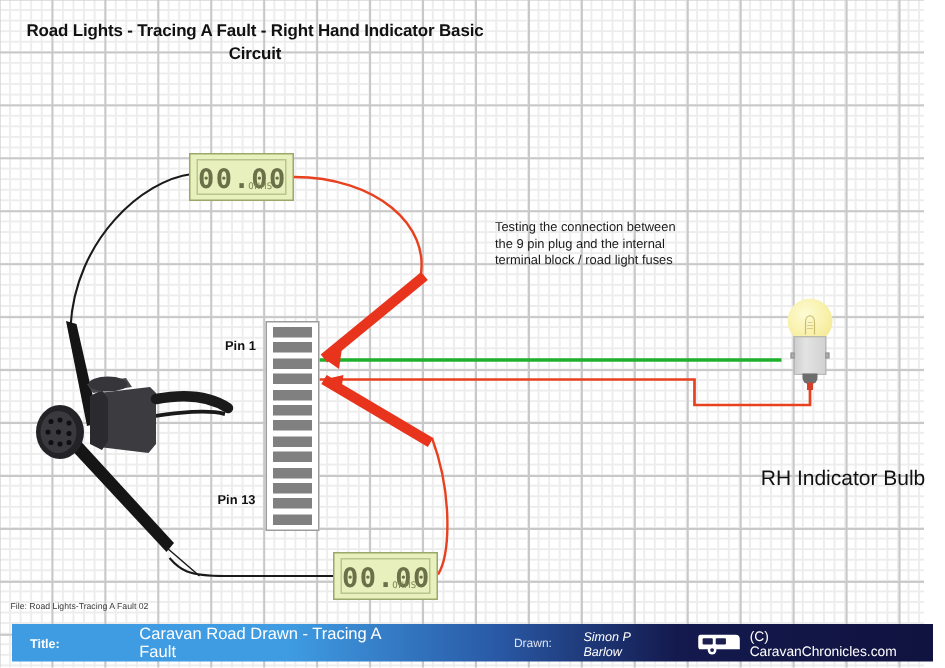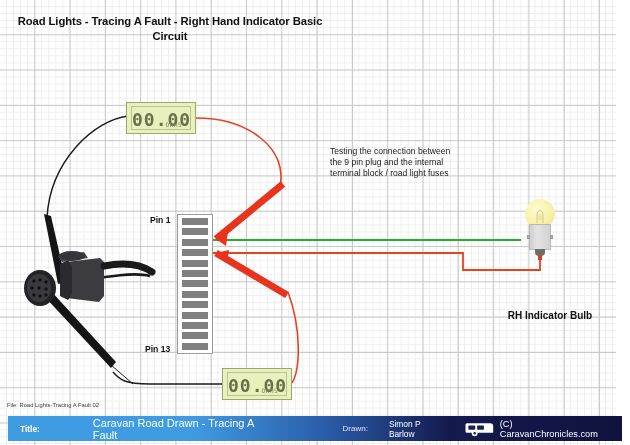--- a/index.html
+++ b/index.html
@@ -57,32 +57,33 @@
     line-height: 11.2px;
   }
   
   .pin-label {
     position: absolute;
     font-size: 8.6px;
     font-weight: bold;
     color: #111111;
     white-space: nowrap;
   }
-  #pin-label-top { left: 150px; top: 215px; }
-  #pin-label-bottom { left: 145px; top: 344px; }
+  #pin-label-top { left: 150px; top: 225px; }
+  #pin-label-bottom { left: 145px; top: 328px; }
   
   #bulb-caption {
     position: absolute;
     left: 495px;
     top: 310px;
     width: 110px;
     text-align: center;
-    font-size: 10px;
-    font-weight: bold;
+    font-size: 14px;
+    font-weight: normal;
     color: #111111;
+    padding-left: 12px;
   }
   
   .meter {
     position: absolute;
     background: #e8f0bd;
     border: 1px solid #9aa86a;
     box-sizing: border-box;
   }
   .meter-inner {
     position: absolute;
@@ -216,20 +217,21 @@
     align-items: center;
     margin-right: 12px;
   }
   #footer-drawn-label {
     font-size: 8px;
     color: #dfe4f2;
     margin-left: 21px;
   }
   #footer-drawn-name {
     font-size: 8.4px;
+    font-style: italic;
     color: #ffffff;
     margin-left: 21px;
   }
   #caravan-icon {
     margin-left: 18px;
     width: 30px;
     height: 17px;
   }
   #footer-copyright {
     font-size: 9.2px;

